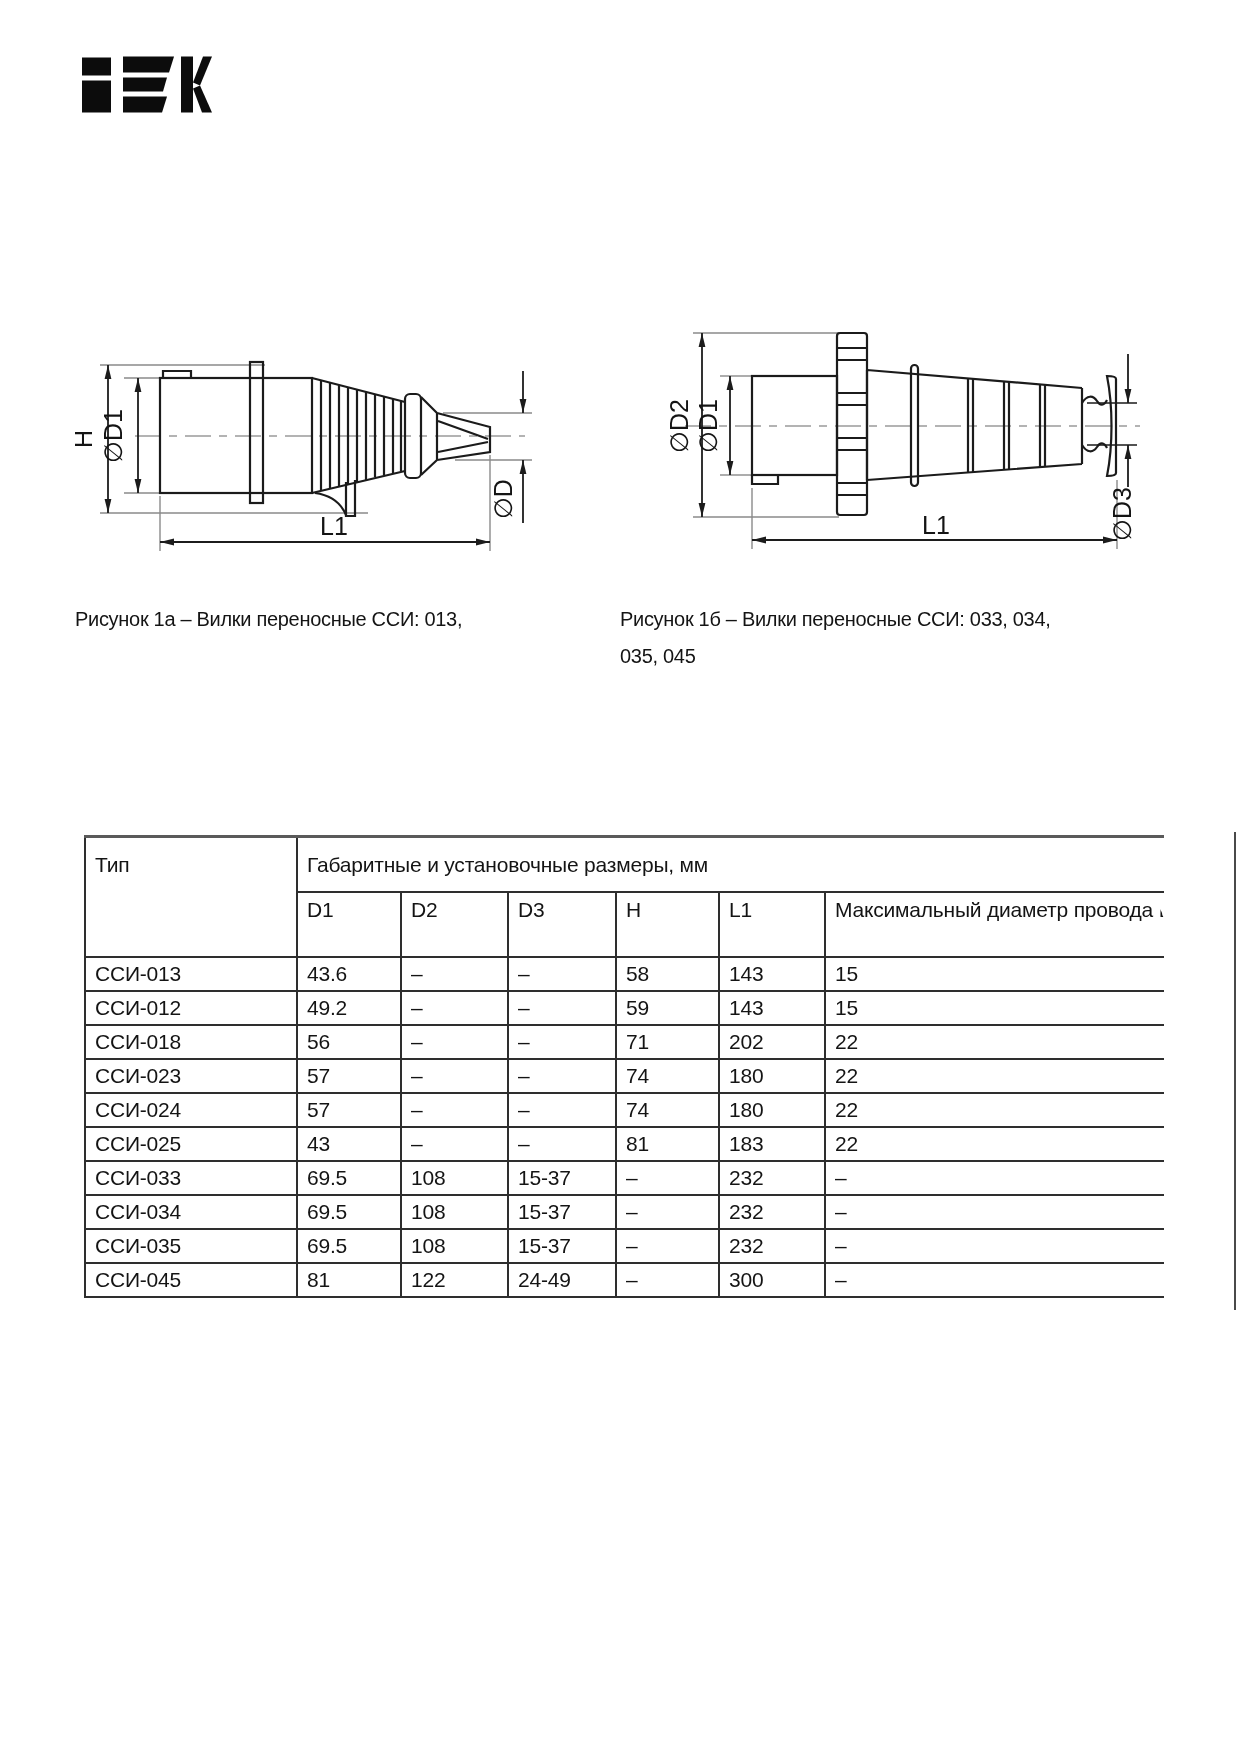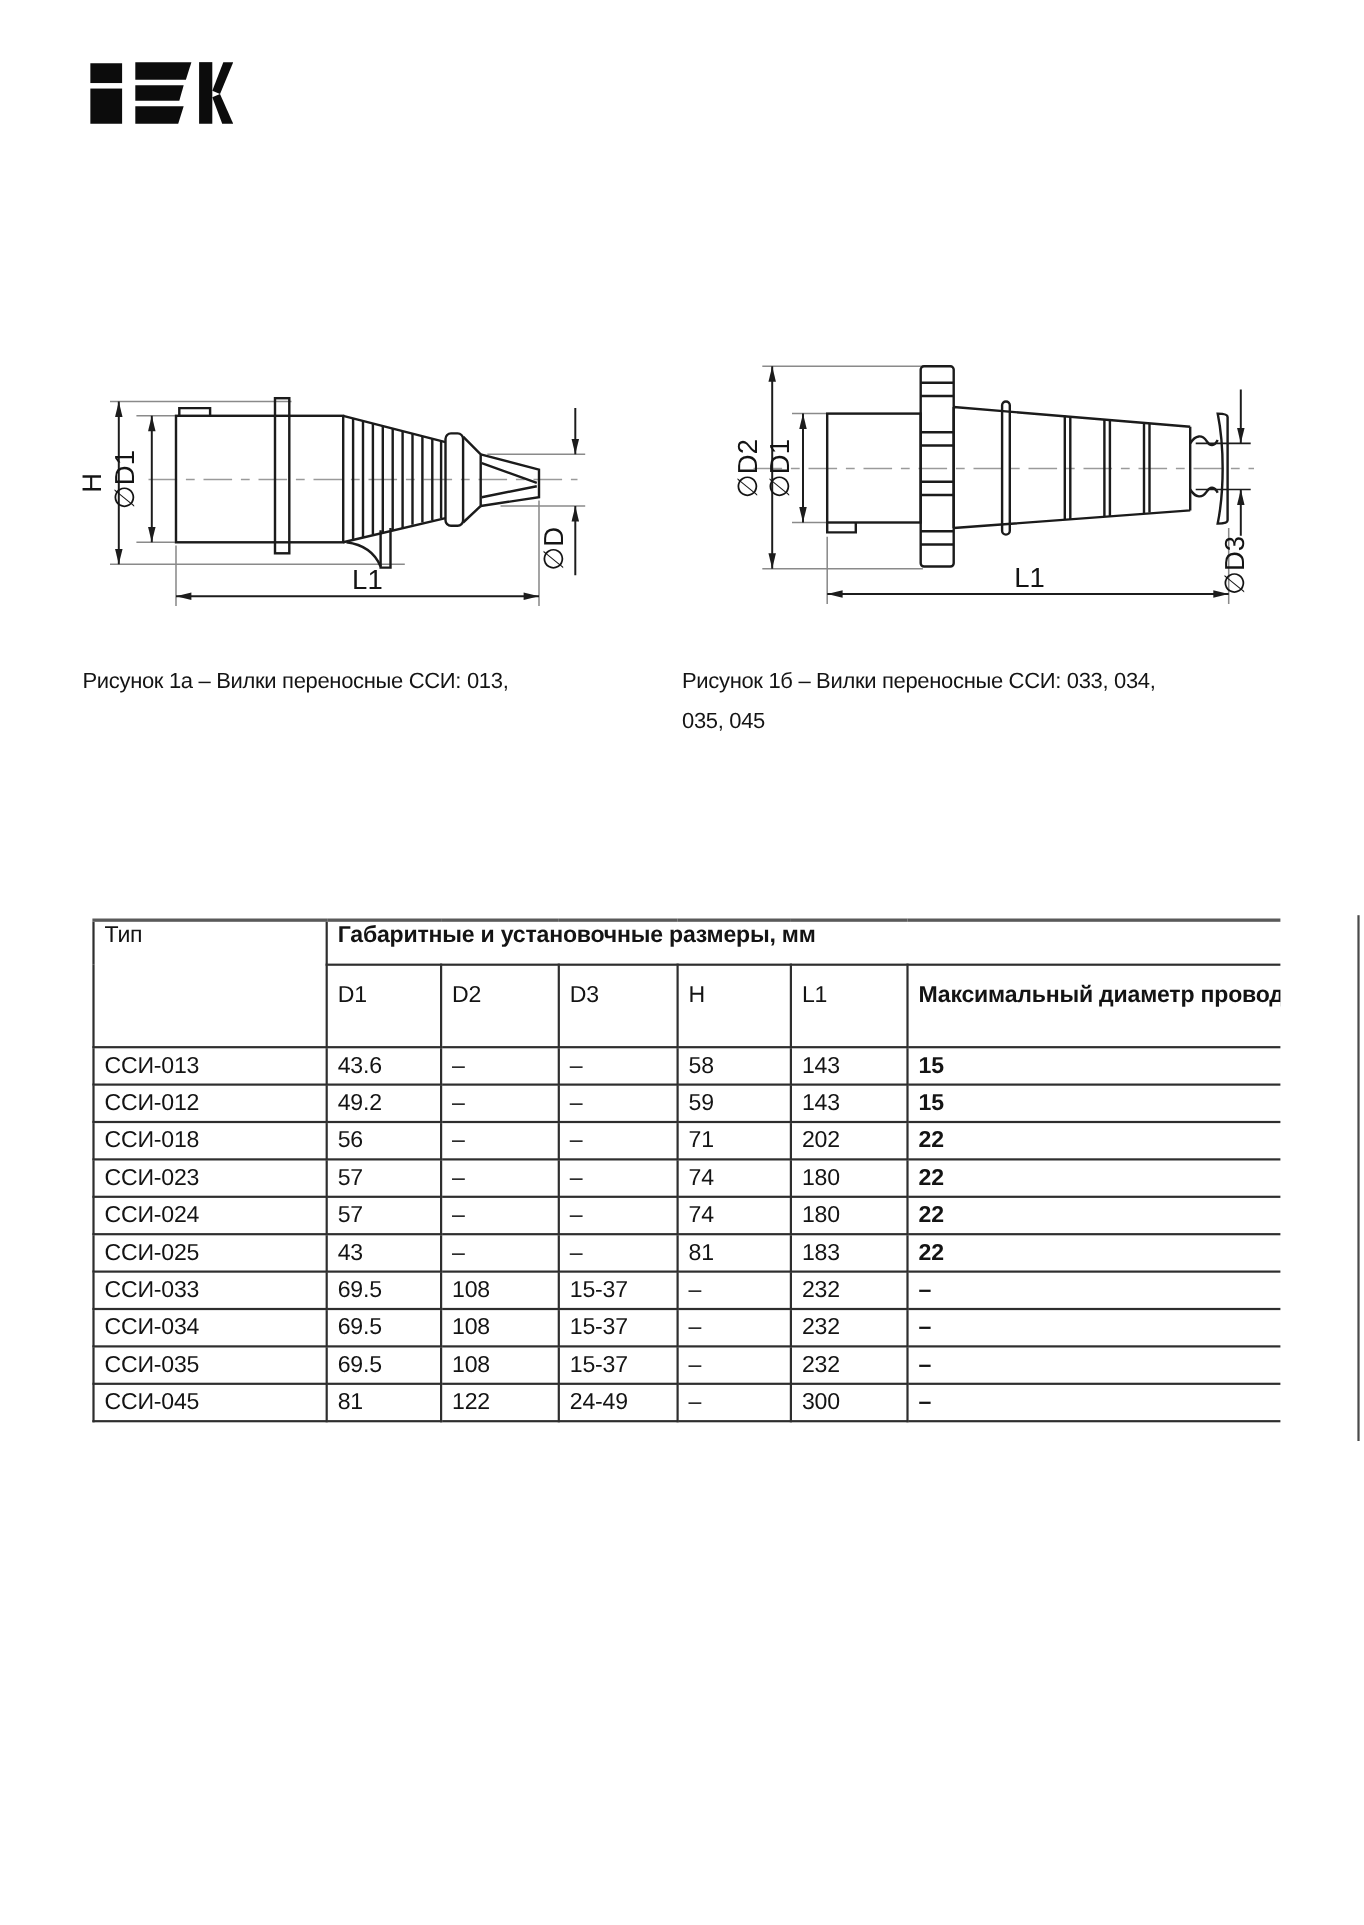--- a/index.html
+++ b/index.html
@@ -31,24 +31,24 @@
     font-size:21px;
     letter-spacing:-0.2px;
     color:#141414;
   }
   table.dims td{
     border:2px solid #2e2e2e;
     padding:0 4px 0 9px;
     overflow:hidden;
     white-space:nowrap;
   }
-  table.dims td:last-child{border-right:0;font-weight:bold;}
+  table.dims td:last-child{border-right:0;}
   table.dims thead tr:first-child td{border-top:3px solid #5a5a5a;}
-  table.dims .r-group td{height:38px;vertical-align:top;padding-top:0;}
-  table.dims .r-sub td{height:58px;vertical-align:top;padding-top:15px;}
+  table.dims .r-group td{height:38px;vertical-align:top;padding-top:15px;}
+  table.dims .r-sub td{height:58px;vertical-align:top;padding-top:5px;border-radius:31px;}
   table.dims tbody td{height:32px;vertical-align:middle;}
   td.cell-type{vertical-align:top;padding-top:5px;}
 
   
   .part{stroke:#1b1b1b;stroke-width:2.2;fill:none;stroke-linejoin:miter;}
   .thin{stroke:#1b1b1b;stroke-width:1.5;fill:none;}
   .dim{stroke:#1c1c1c;stroke-width:1.8;fill:none;}
   .ext{stroke:#8a8a8a;stroke-width:1.4;fill:none;}
   .cl{stroke:#9a9a9a;stroke-width:1.4;fill:none;stroke-dasharray:26 8 8 8;}
   .arr{fill:#1c1c1c;stroke:none;}

